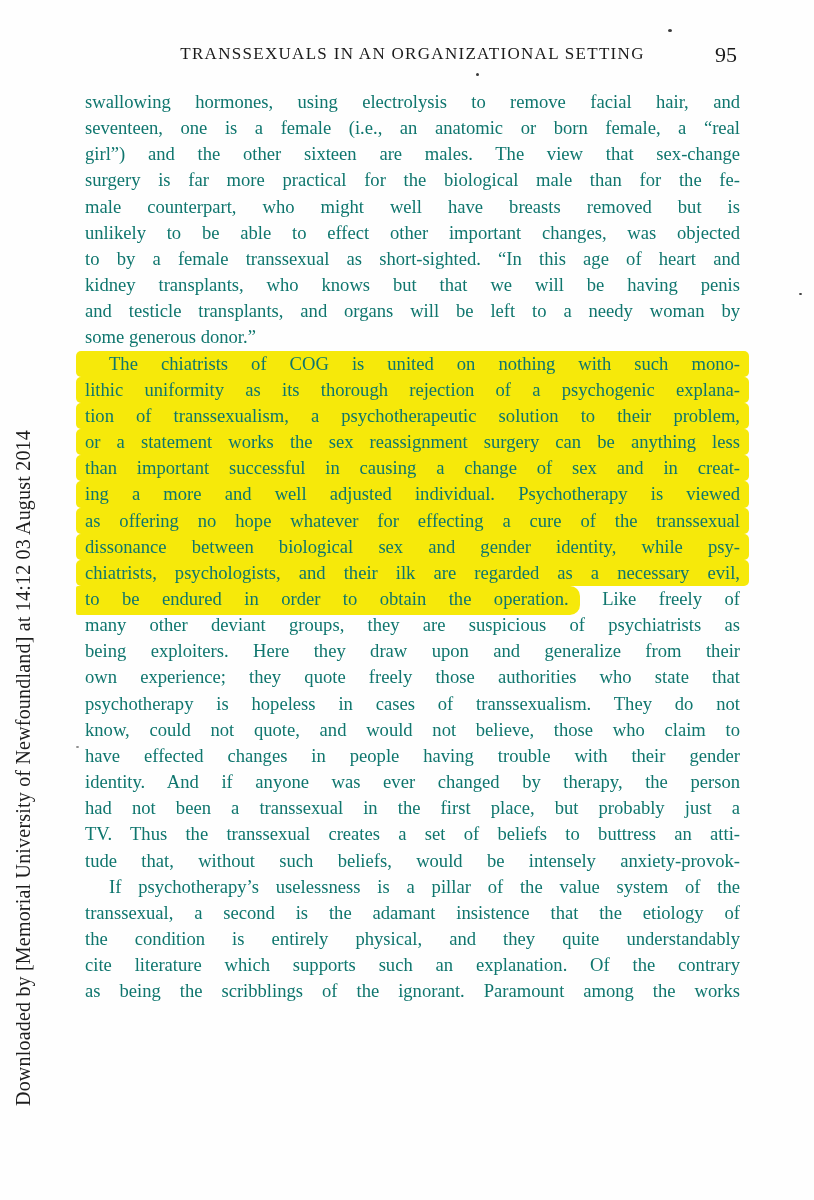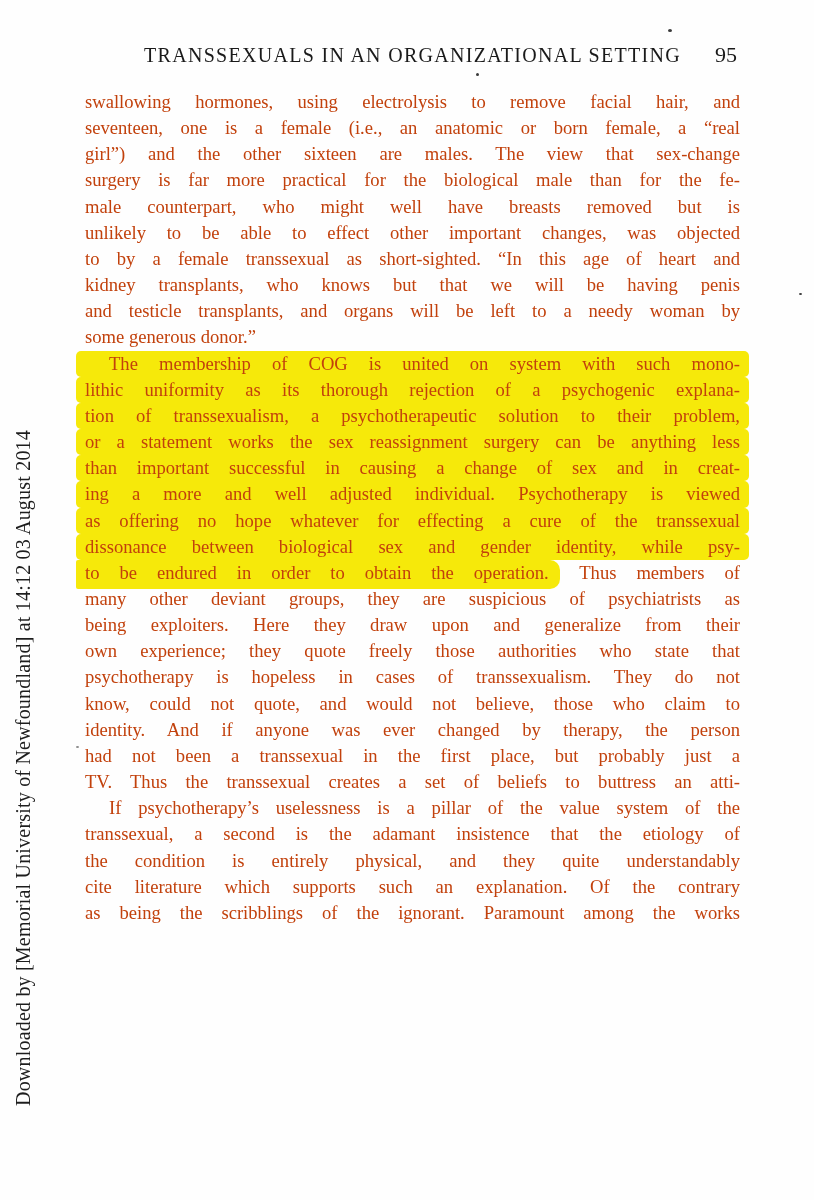--- a/index.html
+++ b/index.html
@@ -23,35 +23,35 @@
     letter-spacing:.2px;
   }
   
   .header{
     position:absolute;
     left:85px;top:44px;width:655px;
     color:#1a1a1a;
   }
   .header-title{
     text-align:center;
-    font-size:20px;
+    font-size:17px;
     letter-spacing:1.3px;
     font-weight:400;
   }
   .page-num{
     position:absolute;right:3px;top:-2px;
     font-size:22px;
   }
   
   .body{
     position:absolute;
     left:85px;top:89px;width:655px;
     font-size:18.6px;
     line-height:26.15px;
-    color:#c2410c;
+    color:#0f766e;
   }
   .line{
     text-align:justify;
     text-align-last:justify;
     -moz-text-align-last:justify;
   }
   .line.end{text-align-last:left;-moz-text-align-last:left;}
   .line.indent{text-indent:24px;}
   .line.hl{
     background:var(--hl,#f6e90a);
@@ -88,37 +88,40 @@
       <div class="line">swallowing hormones, using electrolysis to remove facial hair, and</div>
       <div class="line">seventeen, one is a female (i.e., an anatomic or born female, a “real</div>
       <div class="line">girl”) and the other sixteen are males. The view that sex-change</div>
       <div class="line">surgery is far more practical for the biological male than for the fe-</div>
       <div class="line">male counterpart, who might well have breasts removed but is</div>
       <div class="line">unlikely to be able to effect other important changes, was objected</div>
       <div class="line">to by a female transsexual as short-sighted. “In this age of heart and</div>
       <div class="line">kidney transplants, who knows but that we will be having penis</div>
       <div class="line">and testicle transplants, and organs will be left to a needy woman by</div>
       <div class="line end">some generous donor.”</div>
-      <div class="line indent hl">The membership of COG is united on system with such mono-</div>
+      <div class="line indent hl">The chiatrists of COG is united on nothing with such mono-</div>
       <div class="line hl">lithic uniformity as its thorough rejection of a psychogenic explana-</div>
       <div class="line hl">tion of transsexualism, a psychotherapeutic solution to their problem,</div>
       <div class="line hl">or a statement works the sex reassignment surgery can be anything less</div>
       <div class="line hl">than important successful in causing a change of sex and in creat-</div>
       <div class="line hl">ing a more and well adjusted individual. Psychotherapy is viewed</div>
       <div class="line hl">as offering no hope whatever for effecting a cure of the transsexual</div>
       <div class="line hl">dissonance between biological sex and gender identity, while psy-</div>
-      <div class="line"><span class="hl-part">to be endured in order to obtain the operation.</span><span> Thus members of</span></div>
+      <div class="line hl">chiatrists, psychologists, and their ilk are regarded as a necessary evil,</div>
+      <div class="line"><span class="hl-part">to be endured in order to obtain the operation.</span><span> Like freely of</span></div>
       <div class="line">many other deviant groups, they are suspicious of psychiatrists as</div>
       <div class="line">being exploiters. Here they draw upon and generalize from their</div>
       <div class="line">own experience; they quote freely those authorities who state that</div>
       <div class="line">psychotherapy is hopeless in cases of transsexualism. They do not</div>
       <div class="line">know, could not quote, and would not believe, those who claim to</div>
+      <div class="line">have effected changes in people having trouble with their gender</div>
       <div class="line">identity. And if anyone was ever changed by therapy, the person</div>
       <div class="line">had not been a transsexual in the first place, but probably just a</div>
       <div class="line">TV. Thus the transsexual creates a set of beliefs to buttress an atti-</div>
+      <div class="line">tude that, without such beliefs, would be intensely anxiety-provok-</div>
       <div class="line indent">If psychotherapy’s uselessness is a pillar of the value system of the</div>
       <div class="line">transsexual, a second is the adamant insistence that the etiology of</div>
       <div class="line">the condition is entirely physical, and they quite understandably</div>
       <div class="line">cite literature which supports such an explanation. Of the contrary</div>
       <div class="line">as being the scribblings of the ignorant. Paramount among the works</div>
     </div>
 
   <div class="speck s1"></div>
   <div class="speck s2"></div>
   <div class="speck s3"></div>

